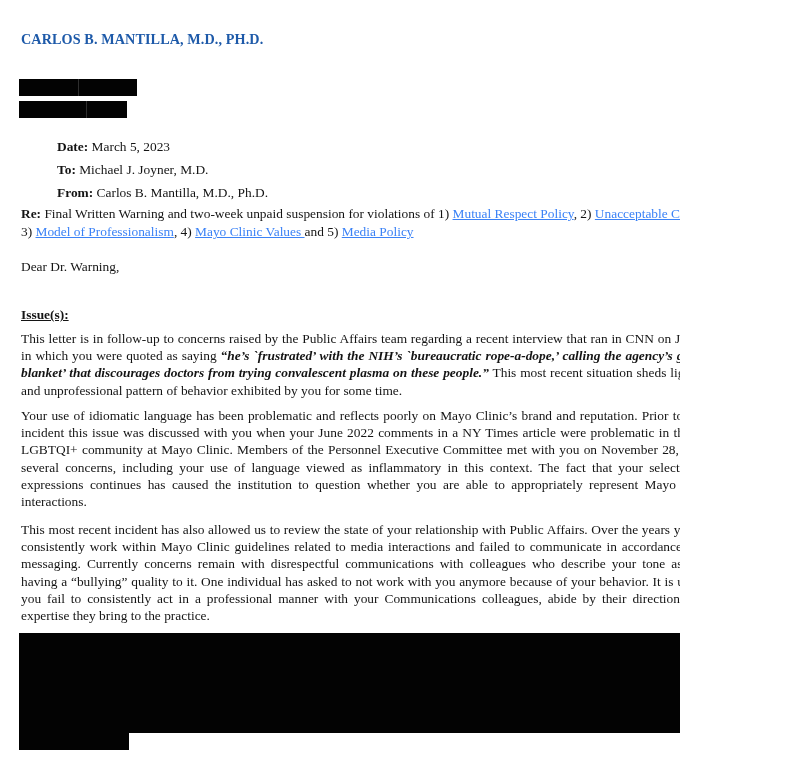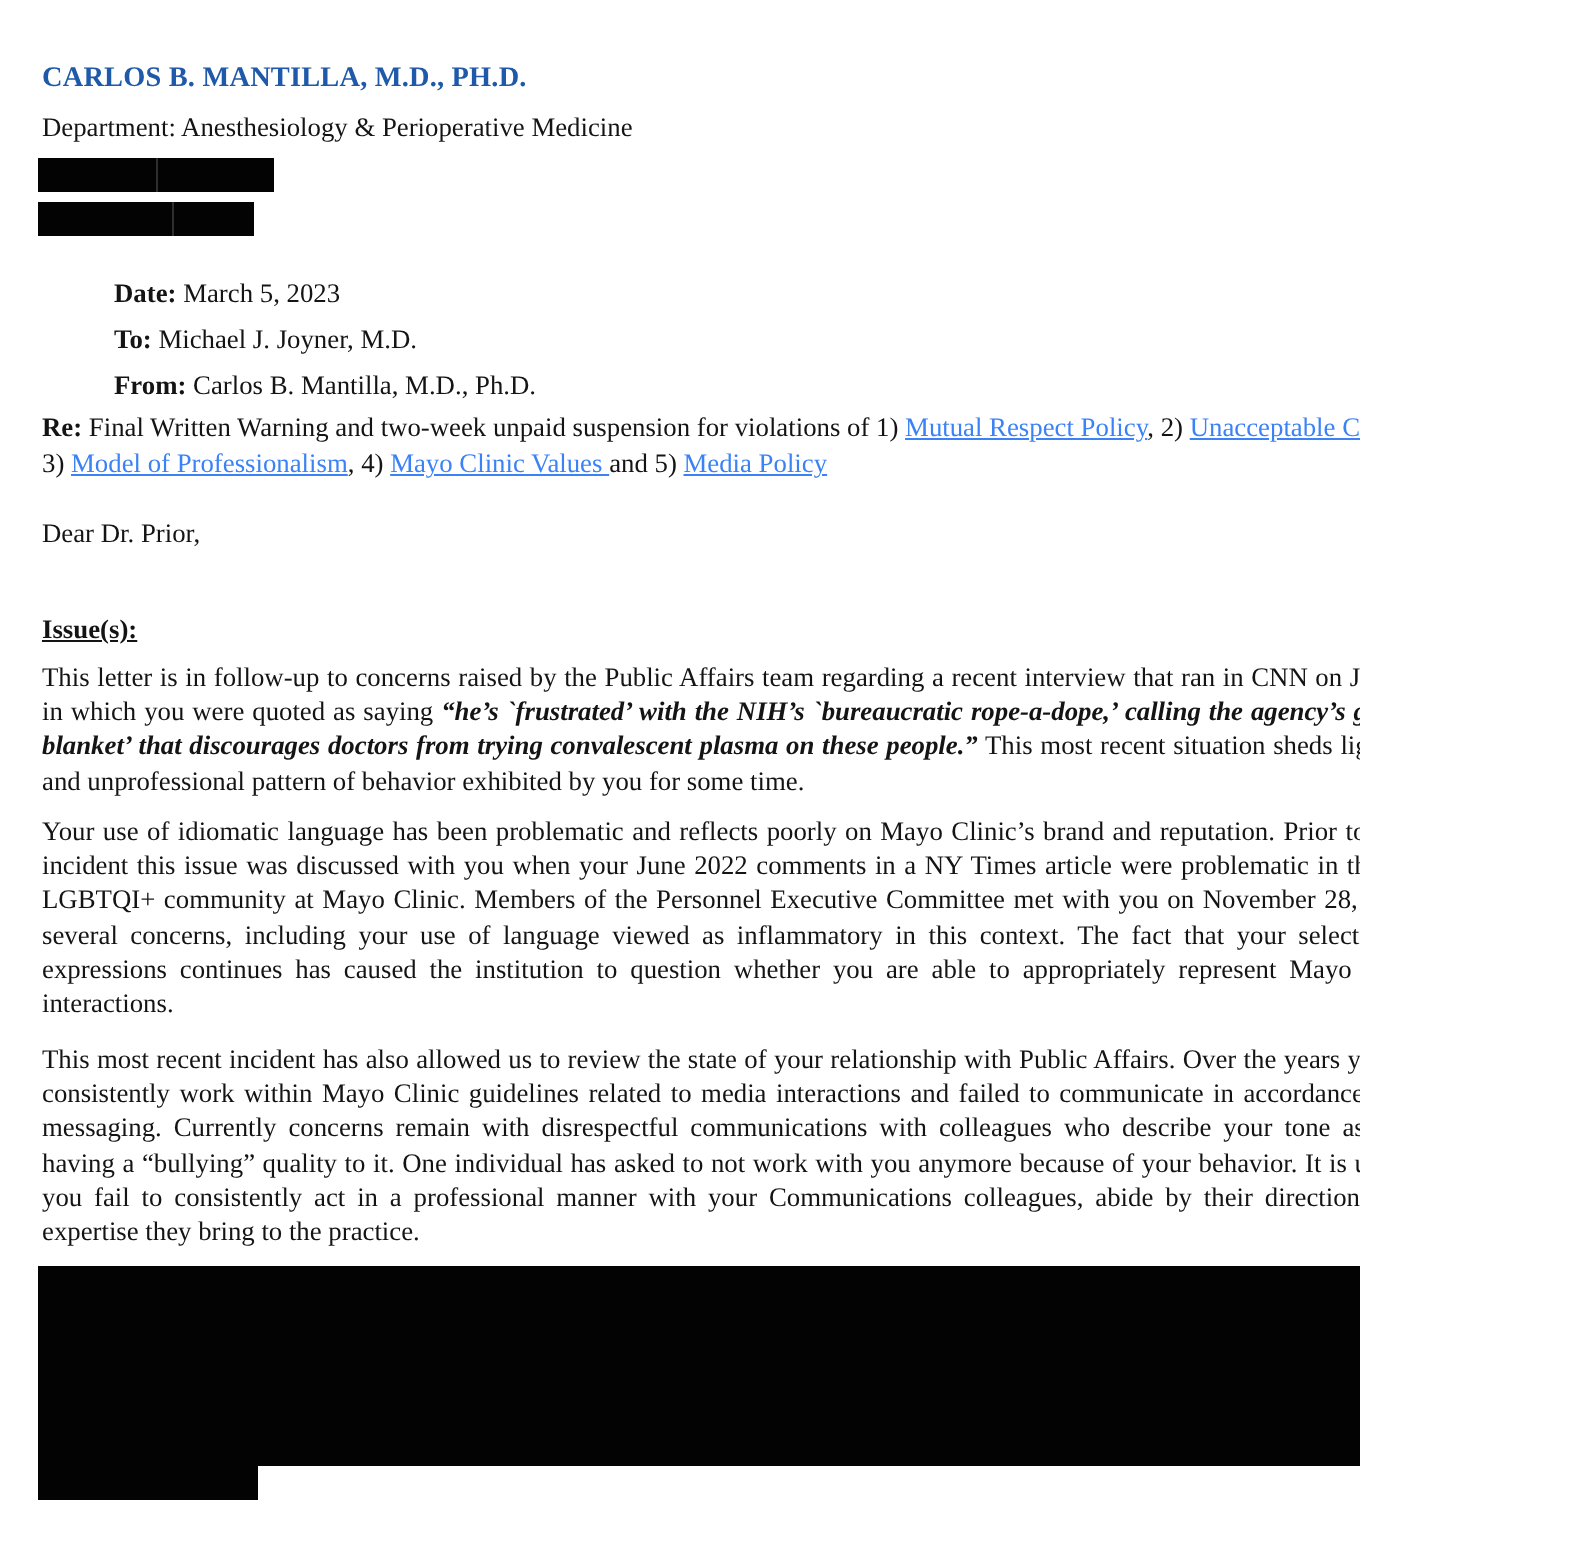--- a/index.html
+++ b/index.html
@@ -67,38 +67,37 @@
   .r6{left:19px;top:718px;width:723px;height:15px;}
   .r7{left:19px;top:733px;width:110px;height:17px;}
 </style>
 </head>
 <body>
 
 <div class="page">
 
   <div class="abs name">CARLOS B. MANTILLA, M.D., PH.D.</div>
 
-  <div class="abs bodytxt dept">Department: Anesthesiology &amp; Perioperative Medicine</div>
 
   <div class="redact bar1">
       <i class="seam s1"></i>
     </div>
   <div class="redact bar2">
       <i class="seam s2"></i>
     </div>
 
   <div class="abs bodytxt meta date"><b>Date:</b><span> March 5, 2023</span></div>
 
   <div class="abs bodytxt meta to"><b>To:</b><span> Michael J. Joyner, M.D.</span></div>
 
   <div class="abs bodytxt meta from"><b>From:</b><span> Carlos B. Mantilla, M.D., Ph.D.</span></div>
 
   <div class="abs bodytxt re"><b>Re:</b><span> Final Written Warning and two-week unpaid suspension for violations of 1) </span><span class="lnk">Mutual Respect Policy</span><span>, 2) </span><span class="lnk">Unacceptable Conduct  Policy</span><span>, 3) </span><span class="lnk">Model of Professionalism</span><span>, 4) </span><span class="lnk">Mayo Clinic Values </span><span>and 5) </span><span class="lnk">Media Policy</span></div>
 
-  <div class="abs bodytxt dear">Dear Dr. Prior,</div>
+  <div class="abs bodytxt dear">Dear Dr. Warning,</div>
 
   <div class="abs bodytxt issues">Issue(s):</div>
 
   <p class="abs bodytxt para p1"><span>This letter is in follow-up to concerns raised by the Public Affairs team regarding a recent interview that ran in CNN on January 12, 2023, in which you were quoted as saying </span><span class="quote">“he’s `frustrated’ with the NIH’s `bureaucratic rope-a-dope,’ calling the agency’s guidelines a `wet blanket’ that discourages doctors from trying convalescent plasma on these people.”</span><span> This most recent situation  sheds light on a negative and unprofessional pattern of behavior exhibited by you for some time.</span></p>
 
   <p class="abs bodytxt para p2">Your use of idiomatic language has been problematic and reflects poorly on Mayo Clinic’s brand and reputation. Prior to the most recent incident this issue was discussed with you when your June 2022 comments in a NY Times article were problematic in the media and the LGBTQI+ community at Mayo Clinic. Members of the Personnel Executive Committee met with you on November 28, 2022, to discuss several concerns, including your use of language viewed as inflammatory in this context. The fact that your selection of idiomatic expressions continues has caused the institution to question whether you are able to appropriately represent Mayo Clinic in media interactions.</p>
 
   <p class="abs bodytxt para p3">This most recent incident has also allowed us to review the state of your relationship with Public Affairs. Over the years you have failed to consistently work within Mayo Clinic guidelines related to media interactions and failed to communicate in accordance with prescribed messaging. Currently concerns remain with disrespectful communications with colleagues who describe your tone as unpleasant and having a “bullying” quality to it. One individual has asked to not work with you anymore because of your behavior. It is unacceptable that you fail to consistently act in a professional manner with your Communications  colleagues, abide by their direction, and accept the expertise they bring to the practice.</p>
 
   <div class="redact r1"></div>

